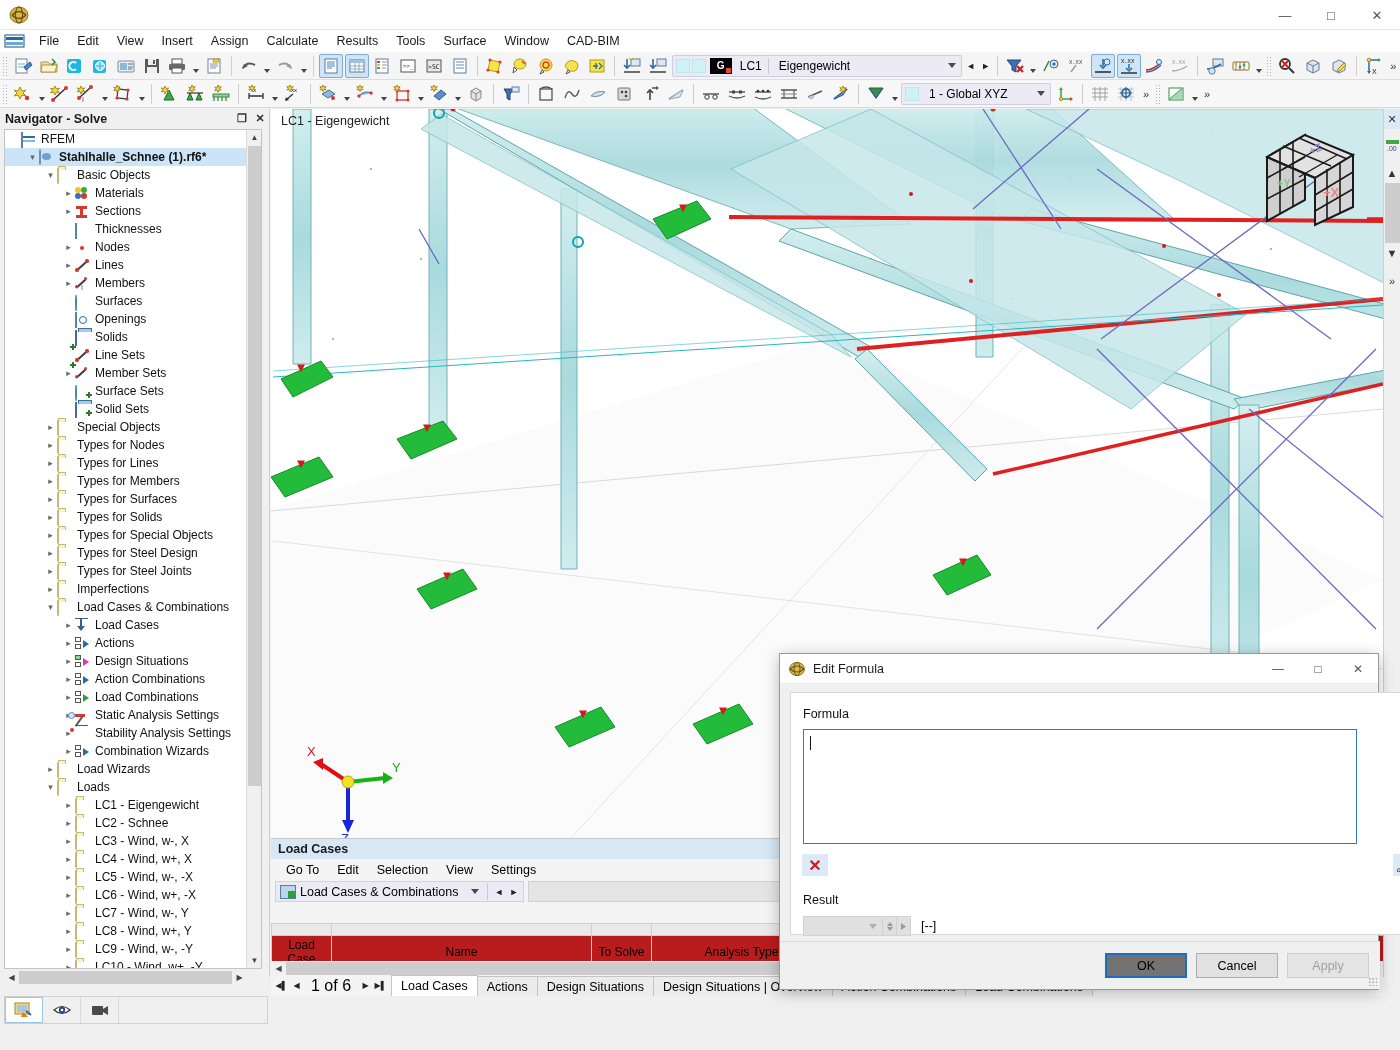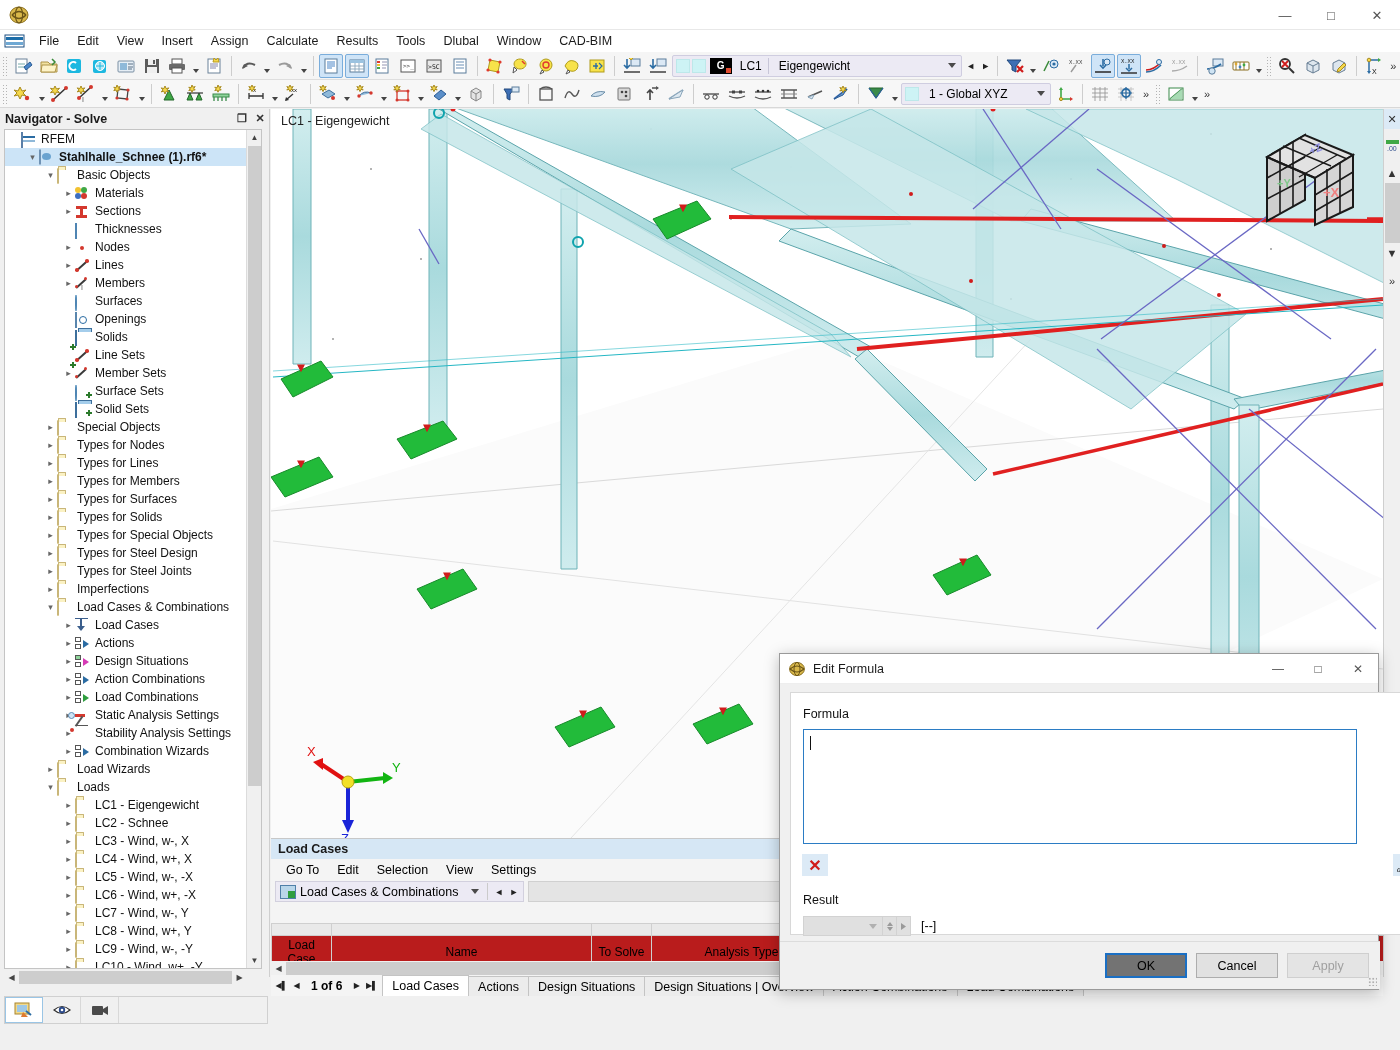--- a/index.html
+++ b/index.html
@@ -248,21 +248,21 @@
   .swatch{display:inline-block;width:14px;height:11px;background:#cdf3f5;border:1px solid #bfe6e8;
           vertical-align:middle;margin-right:5px;}
 
   .tp-hscroll{position:absolute;left:0;bottom:20px;width:1112px;height:15px;background:#f0f0f0;}
   .tp-hscroll .ht{position:absolute;left:15px;top:1px;width:787px;height:13px;background:#cdcdcd;}
 
   .tabbar { position:absolute; left:0; bottom:0; width:1112px; height:21px; display:flex;
             align-items:flex-end; background:#f4f4f4; }
   .pager { display:flex; align-items:center; height:21px; padding:0 3px; }
   .pg-btn{width:15px;height:19px;display:flex;align-items:center;justify-content:center;font-size:8px;color:#222;}
-  .pg-txt{font-size:12px;padding:0 7px;font-weight:bold;}
+  .pg-txt{font-size:16px;padding:0 7px;}
   .tab { height:20px; padding:0 9px; display:flex; align-items:center; font-size:12.5px;
          border:1px solid #c4c4c4; border-bottom:none; background:#ececec; margin-right:-1px; }
   .tab.active { background:#fff; height:21px; }
 
   
   .rightrail { position:absolute; left:1383px; top:109px; width:17px; height:868px; background:#f0f0f0;
                border-left:1px solid #cfcfcf;}
   .rr-btn{width:16px;height:20px;display:flex;align-items:center;justify-content:center;font-size:11px;color:#333;}
 
   
@@ -348,21 +348,21 @@
       </svg>
     </span>
     <div class="menu-item">File</div>
     <div class="menu-item">Edit</div>
     <div class="menu-item">View</div>
     <div class="menu-item">Insert</div>
     <div class="menu-item">Assign</div>
     <div class="menu-item">Calculate</div>
     <div class="menu-item">Results</div>
     <div class="menu-item">Tools</div>
-    <div class="menu-item">Dlubal</div>
+    <div class="menu-item">Surface</div>
     <div class="menu-item">Window</div>
     <div class="menu-item">CAD-BIM</div>
     <div class="user-area">
       <span class="user-name">Martin Motlík | Dlubal Software s.r.o.</span>
       <div class="mdi-btn">_</div>
       <div class="mdi-btn">❐</div>
       <div class="mdi-btn">✕</div>
     </div>
   </div>
 

